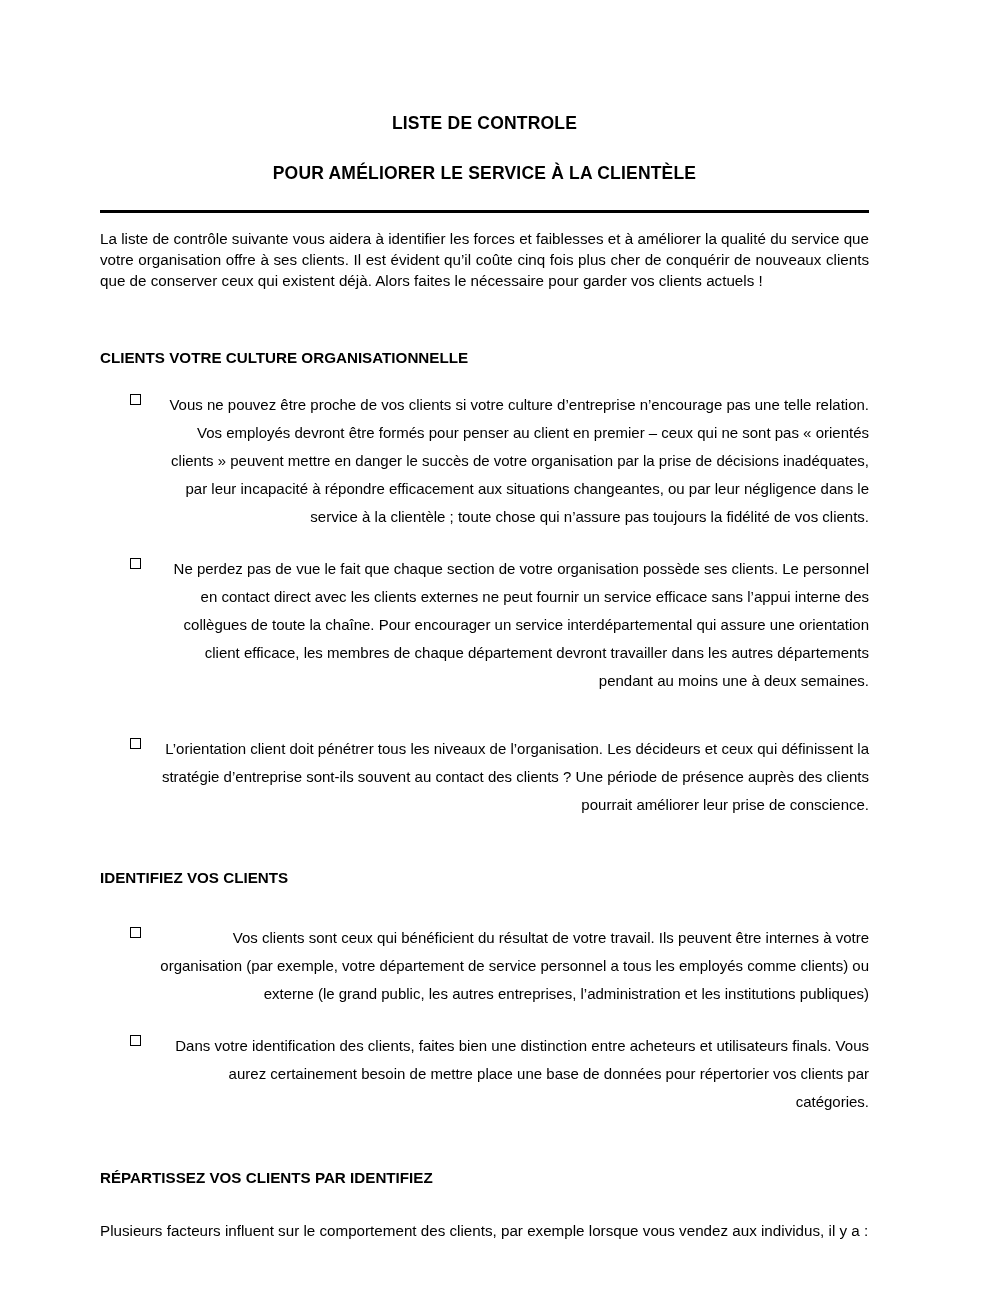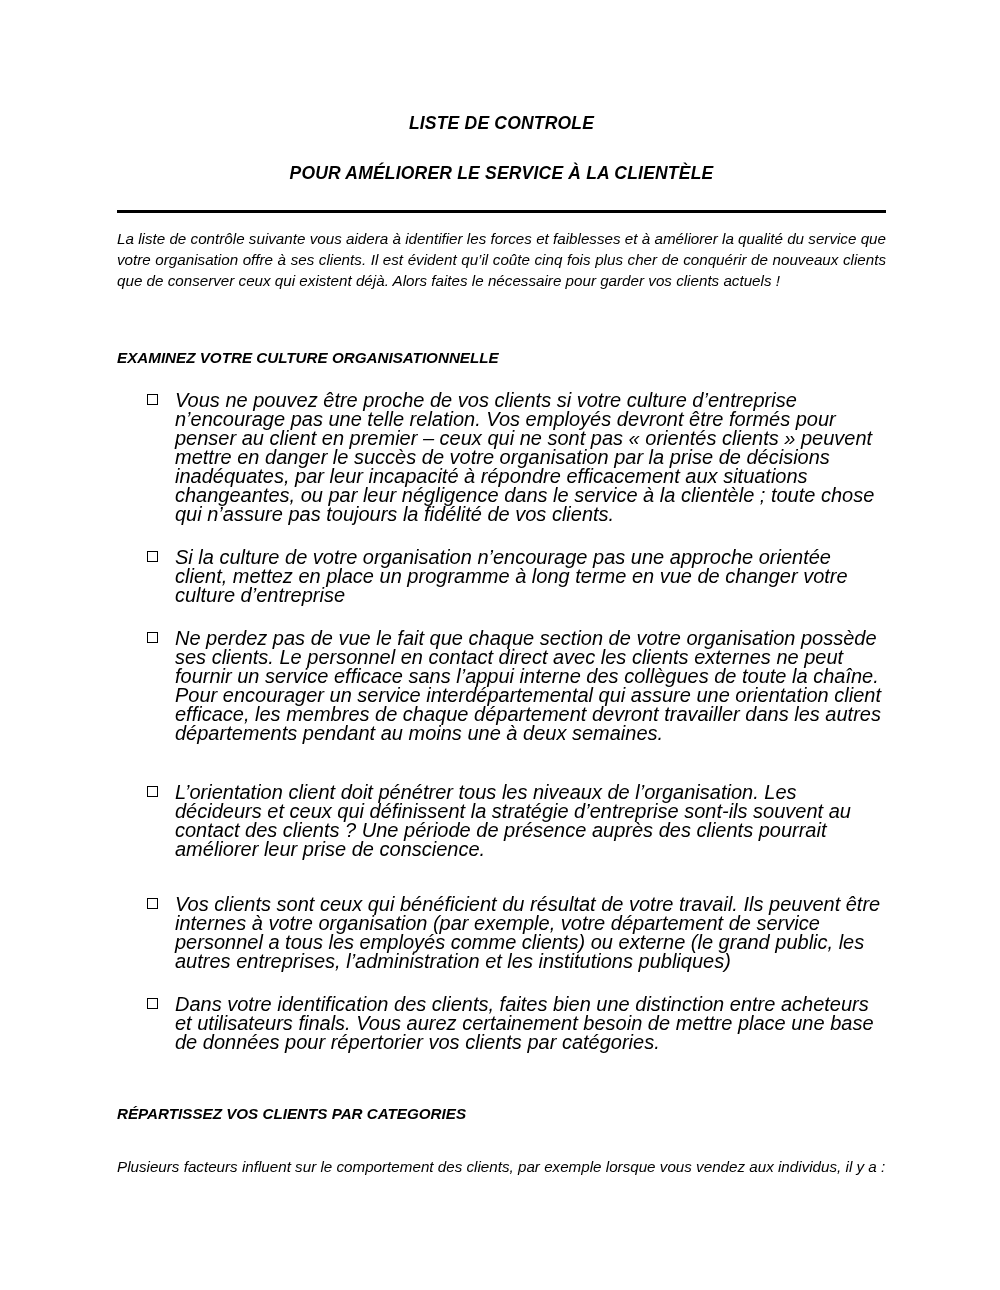--- a/index.html
+++ b/index.html
@@ -14,24 +14,23 @@
     height: 1290px;
     background: #ffffff;
     margin: 0 auto;
     overflow: hidden;
     font-family: "Liberation Sans", sans-serif;
     color: #000000;
     -webkit-font-smoothing: antialiased;
   }
   .content {
     position: absolute;
-    left: 117px;
+    left: 100px;
     top: 0;
     width: 769px;
-    font-style: italic;
   }
 
   
   .doc-title {
     text-align: center;
     font-weight: bold;
     font-size: 17.5px;
     letter-spacing: 0.2px;
     line-height: 1.2;
   }
@@ -71,23 +70,23 @@
 
   
   .checklist {
     margin: 0;
     padding: 0;
     list-style: none;
   }
   .check-item {
     position: relative;
     padding-left: 58px;
-    font-size: 20px;
-    line-height: 19px;
-    text-align: left;
+    font-size: 15px;
+    line-height: 28px;
+    text-align: right;
   }
   .check-item + .check-item { margin-top: 24px; }
   .checklist.first-list { margin-top: 23px; }
   .checklist.second-list { margin-top: 36px; }
   .check-item.extra-gap { margin-top: 40px; }
 
   .checkbox-icon {
     position: absolute;
     left: 30px;
     top: 3px;
@@ -122,69 +121,69 @@
   <div class="content">
 
     <div class="doc-title doc-title-1">LISTE DE CONTROLE</div>
 
     <div class="doc-title doc-title-2">POUR AMÉLIORER LE SERVICE À LA CLIENTÈLE</div>
 
     <div class="rule"></div>
 
     <p class="intro">La liste de contrôle suivante vous aidera à identifier les forces et faiblesses et à améliorer la qualité du service que votre organisation offre à ses clients. Il est évident qu’il coûte cinq fois plus cher de conquérir de nouveaux clients que de conserver ceux qui existent déjà. Alors faites le nécessaire pour garder vos clients actuels !</p>
 
-    <h2 class="section-heading sh-1">EXAMINEZ VOTRE CULTURE ORGANISATIONNELLE</h2>
+    <h2 class="section-heading sh-1">CLIENTS VOTRE CULTURE ORGANISATIONNELLE</h2>
 
     <ul class="checklist first-list">
       <li class="check-item">
         <span class="checkbox-icon">
           <span class="shadow"></span>
             <span class="box"></span>
         </span>
         <span>Vous ne pouvez être proche de vos clients si votre culture d’entreprise n’encourage pas une telle relation. Vos employés devront être formés pour penser au client en premier – ceux qui ne sont pas « orientés clients » peuvent mettre en danger le succès de votre organisation par la prise de décisions inadéquates, par leur incapacité à répondre efficacement aux situations changeantes, ou par leur négligence dans le service à la clientèle ; toute chose qui n’assure pas toujours la fidélité de vos clients.</span>
       </li>
       <li class="check-item">
         <span class="checkbox-icon">
           <span class="shadow"></span>
             <span class="box"></span>
         </span>
-        <span>Si la culture de votre organisation n’encourage pas une approche orientée client, mettez en place un programme à long terme en vue de changer votre culture d’entreprise</span>
       </li>
       <li class="check-item">
         <span class="checkbox-icon">
           <span class="shadow"></span>
             <span class="box"></span>
         </span>
         <span>Ne perdez pas de vue le fait que chaque section de votre organisation possède ses clients. Le personnel en contact direct avec les clients externes ne peut fournir un service efficace sans l’appui interne des collègues de toute la chaîne. Pour encourager un service interdépartemental qui assure une orientation client efficace, les membres de chaque département devront travailler dans les autres départements pendant au moins une à deux semaines.</span>
       </li>
       <li class="check-item extra-gap">
         <span class="checkbox-icon">
           <span class="shadow"></span>
             <span class="box"></span>
         </span>
         <span>L’orientation client doit pénétrer tous les niveaux de l’organisation. Les décideurs et ceux qui définissent la stratégie d’entreprise sont-ils souvent au contact des clients ? Une période de présence auprès des clients pourrait améliorer leur prise de conscience.</span>
       </li>
     </ul>
 
+    <h2 class="section-heading sh-2">IDENTIFIEZ VOS CLIENTS</h2>
 
     <ul class="checklist second-list">
       <li class="check-item">
         <span class="checkbox-icon">
           <span class="shadow"></span>
             <span class="box"></span>
         </span>
         <span>Vos clients sont ceux qui bénéficient  du résultat de votre travail. Ils peuvent être internes à votre organisation (par exemple, votre département de service personnel a tous les employés comme clients) ou externe (le grand public, les autres entreprises, l’administration et les institutions publiques)</span>
       </li>
       <li class="check-item">
         <span class="checkbox-icon">
           <span class="shadow"></span>
             <span class="box"></span>
         </span>
         <span>Dans votre identification des clients, faites bien une distinction entre acheteurs et utilisateurs finals. Vous aurez certainement besoin de mettre place une base de données pour répertorier vos clients par catégories.</span>
       </li>
     </ul>
 
-    <h2 class="section-heading sh-3">RÉPARTISSEZ VOS CLIENTS PAR CATEGORIES</h2>
+    <h2 class="section-heading sh-3">RÉPARTISSEZ VOS CLIENTS PAR IDENTIFIEZ</h2>
 
     <p class="plain-para">Plusieurs facteurs influent sur le comportement des clients, par exemple lorsque vous vendez aux individus, il y a :</p>
 
   </div>
 </div>
 
 </body></html>

